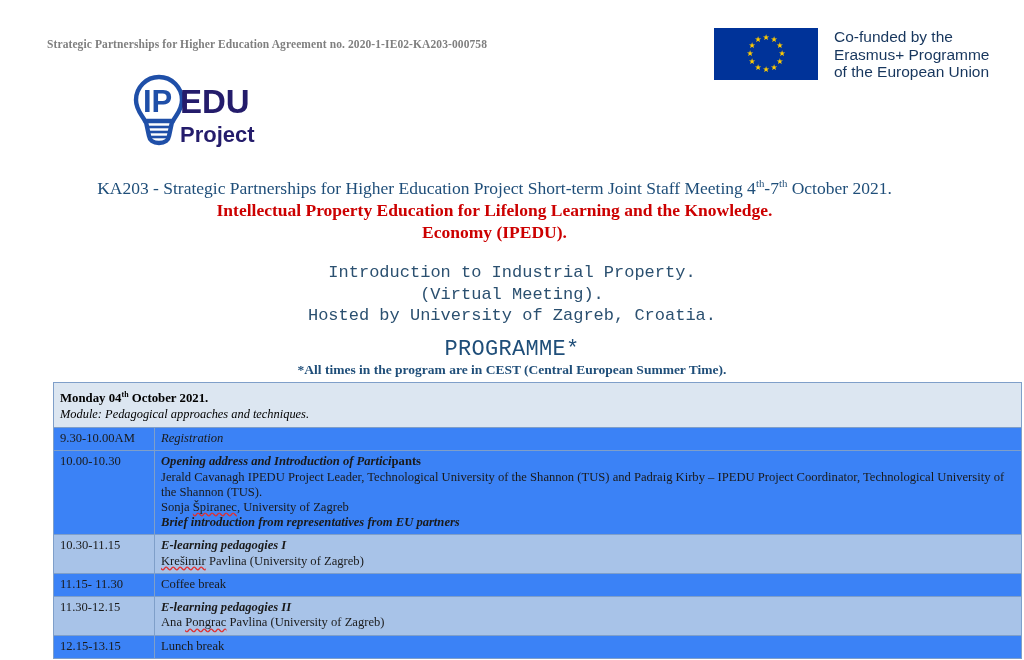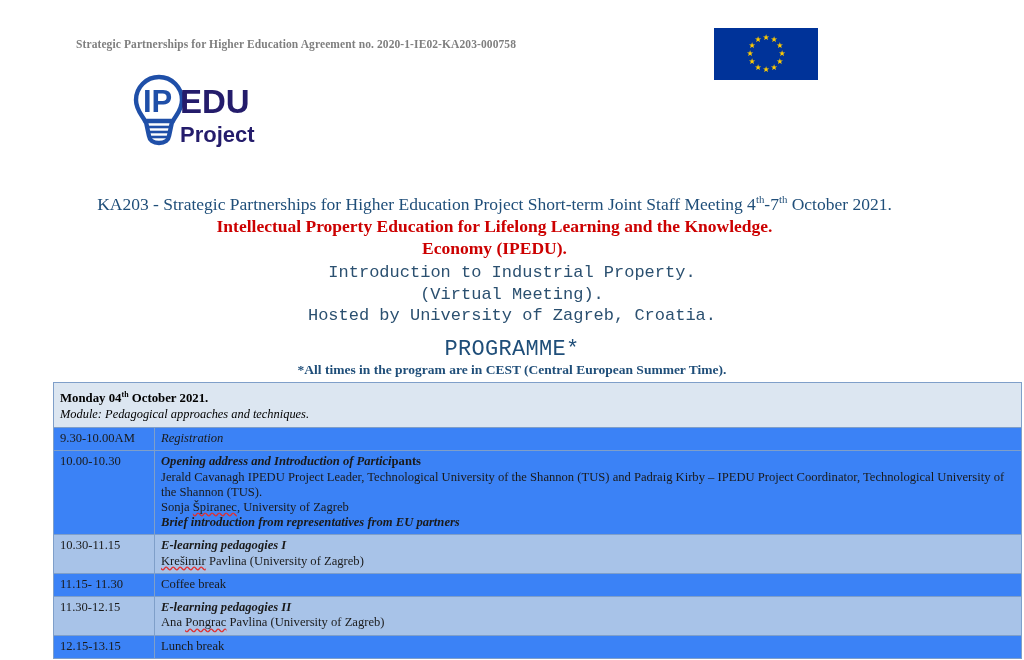--- a/index.html
+++ b/index.html
@@ -12,21 +12,21 @@
     height: 660px;
     position: relative;
     overflow: hidden;
     font-family: "Liberation Serif", serif;
     color: #1f3864;
   }
 
   
   .agreement-line {
     position: absolute;
-    left: 76px;
+    left: 47px;
     top: 38px;
     font-family: "Liberation Serif", serif;
     font-weight: bold;
     font-size: 11.5px;
     color: #7f7f7f;
     letter-spacing: 0.1px;
     white-space: nowrap;
   }
 
   
@@ -72,21 +72,21 @@
     line-height: 17.5px;
     color: #17365d;
     font-weight: normal;
     white-space: nowrap;
   }
 
   
   .title-block {
     position: absolute;
     left: 0;
-    top: 188px;
+    top: 172px;
     width: 989px;
     text-align: center;
   }
   .title-line1 {
     font-family: "Liberation Serif", serif;
     font-size: 17.5px;
     color: #1f4e79;
     line-height: 22px;
     white-space: nowrap;
   }
@@ -219,20 +219,25 @@
       <span class="star" style="left: 64px; top: 22px;">★</span>
       <span class="star" style="left: 61.8564px; top: 30px;">★</span>
       <span class="star" style="left: 56px; top: 35.8564px;">★</span>
       <span class="star" style="left: 48px; top: 38px;">★</span>
       <span class="star" style="left: 40px; top: 35.8564px;">★</span>
       <span class="star" style="left: 34.1436px; top: 30px;">★</span>
       <span class="star" style="left: 32px; top: 22px;">★</span>
       <span class="star" style="left: 34.1436px; top: 14px;">★</span>
       <span class="star" style="left: 40px; top: 8.14359px;">★</span>
     </div>
+  <div class="eu-text">
+    <div>Co-funded by the</div>
+    <div>Erasmus+ Programme</div>
+    <div>of the European Union</div>
+  </div>
 </div>
 
 <div class="title-block">
   <div class="title-line1">
     <span>KA203 - Strategic Partnerships for Higher Education Project Short-term Joint Staff Meeting 4</span><sup>th</sup><span>-7</span><sup>th</sup><span> October 2021.</span>
   </div>
   <div class="title-line2">Intellectual Property Education for Lifelong Learning and the Knowledge.</div>
   <div class="title-line3">Economy (IPEDU).</div>
 </div>
 

